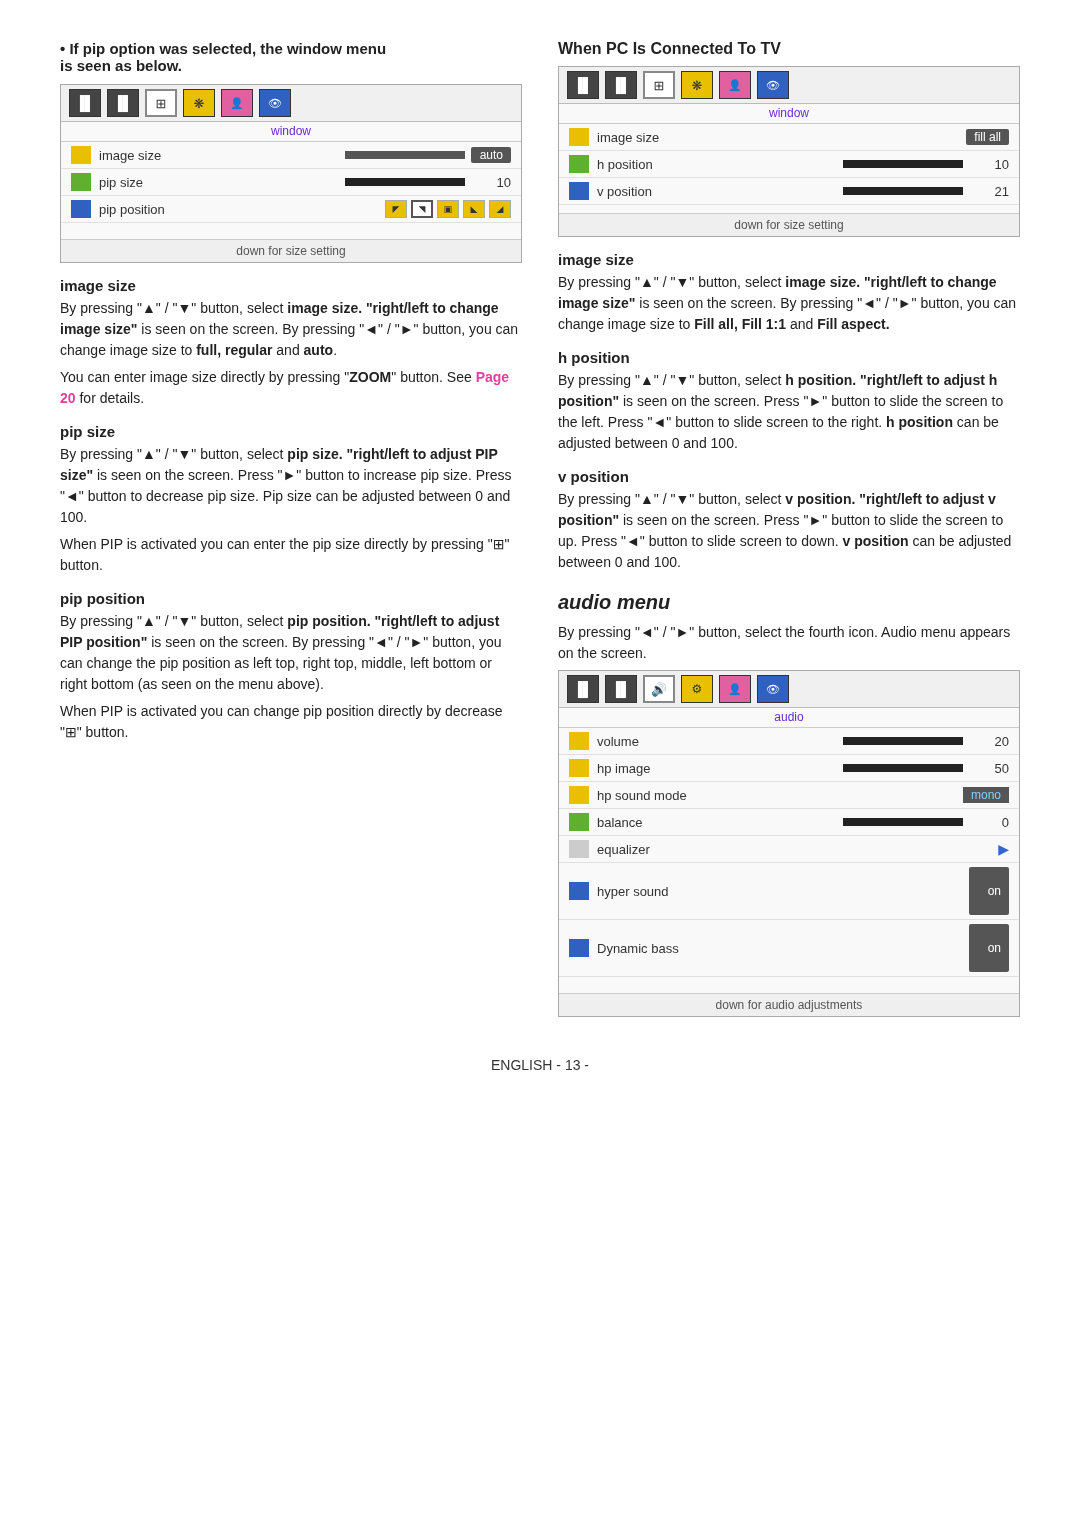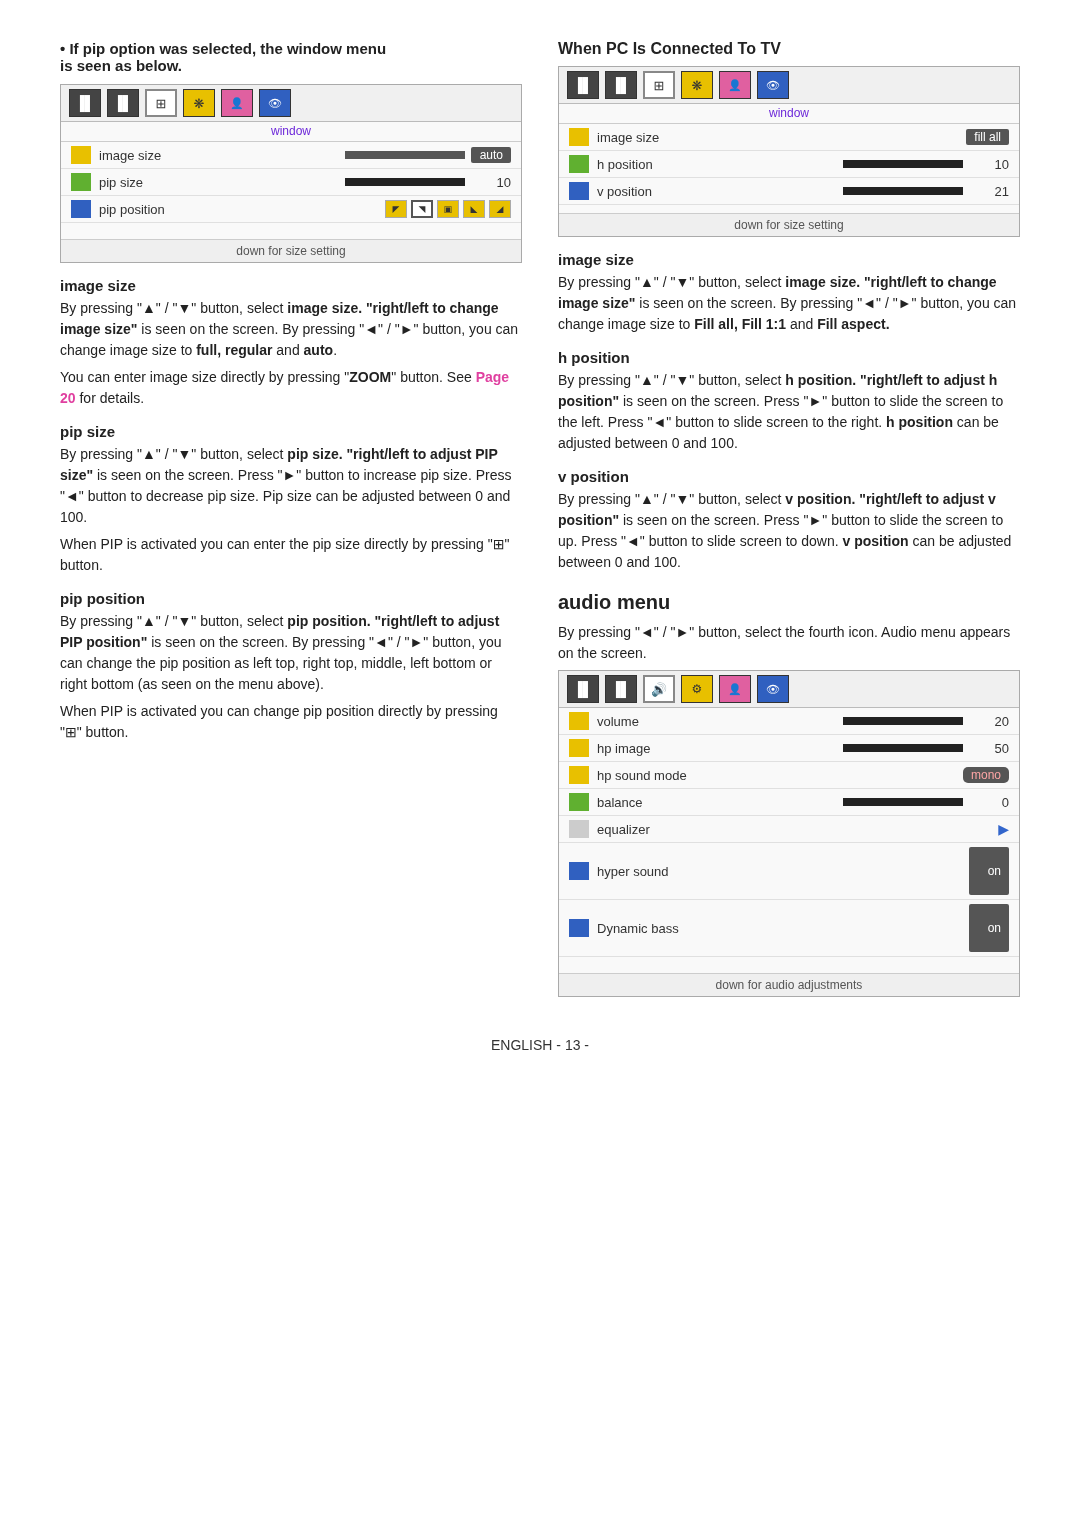--- a/index.html
+++ b/index.html
@@ -178,20 +178,21 @@
     }
 
     
     .audio-section {
       margin-top: 18px;
     }
     .audio-title {
       font-size: 20px;
       font-weight: bold;
       margin-bottom: 8px;
+      font-style: italic;
     }
 
     
     .page-footer {
       text-align: center;
       font-size: 14px;
       color: #333;
       margin-top: 24px;
       padding-top: 8px;
     }
@@ -199,24 +200,24 @@
     
     .menu-row-value.on-badge {
       background: #555;
       color: #fff;
       padding: 17px 8px;
       font-size: 12px;
       border-radius: 2px;
     }
     .menu-row-value.mono-badge {
       background: #555;
-      color: #fca5a5;
+      color: #7dd3fc;
       padding: 1px 8px;
       font-size: 12px;
-      border-radius: 5px;
+      border-radius: 0;
     }
     .menu-row-value.auto-badge {
       background: #555;
       color: #fff;
       padding: 1px 8px;
       font-size: 12px;
       border-radius: 2px;
     }
     .menu-row-value.fill-badge {
       background: #555;
@@ -307,21 +308,21 @@
       </p>
       <p class="section-body">
         When PIP is activated you can enter the pip size directly by pressing "⊞" button.
       </p>
 
       <p class="section-head">pip position</p>
       <p class="section-body">
         By pressing "▲" / "▼" button, select <b>pip position. "right/left to adjust PIP position"</b> is seen on the screen. By pressing "◄" / "►" button, you can change the pip position as left top, right top, middle, left bottom or right bottom (as seen on the menu above).
       </p>
       <p class="section-body">
-        When PIP is activated you can change pip position directly by pressing "⊞" button.
+        When PIP is activated you can change pip position directly by decrease "⊞" button.
       </p>
 
     </div>
 
     <div class="right-col">
 
       <p class="pc-title">When PC  Is Connected To TV</p>
 
       <div class="menu-box">
         <div class="menu-icons-row">
@@ -402,20 +403,21 @@
             <div class="menu-icon-box yellow-icon">
               <span style="font-size:12px;">⚙</span>
             </div>
             <div class="menu-icon-box pink-icon">
               <span style="font-size:11px;">👤</span>
             </div>
             <div class="menu-icon-box blue-icon">
               <span style="font-size:11px;">👁</span>
             </div>
           </div>
+          <div class="menu-label-row">audio</div>
 
           <div class="menu-row">
             <div class="menu-row-icon" style="background:#e8c000;"></div>
             <span class="menu-row-label">volume</span>
             <div class="menu-row-bar"></div>
             <span class="menu-row-value">20</span>
           </div>
 
           <div class="menu-row">
             <div class="menu-row-icon" style="background:#e8c000;"></div>

